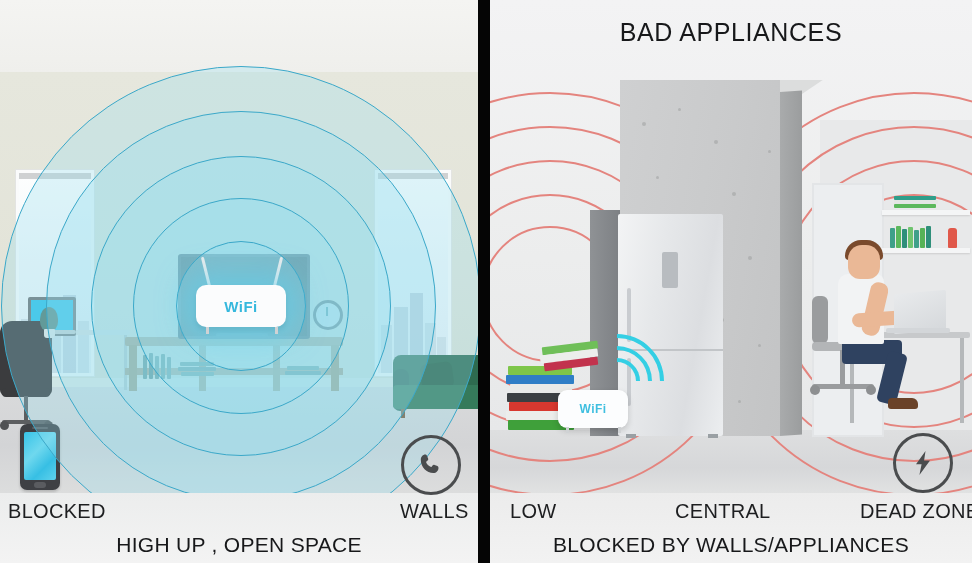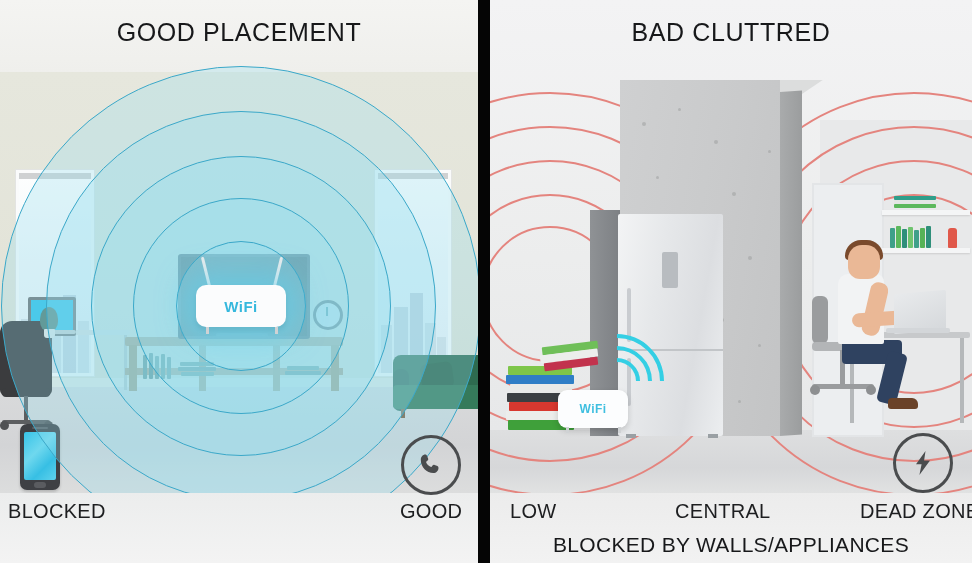--- a/index.html
+++ b/index.html
@@ -285,25 +285,25 @@
     <div class="router-foot" style="left:275px;"></div>
 
     <div class="g-strip"></div>
 
     <div class="badge" style="left:401px;top:435px;">
       <svg width="26" height="26" viewBox="0 0 24 24">
         <path d="M6.6 2.4c1 0 1.5.6 1.9 1.6l.8 2c.3.8.1 1.4-.5 1.9l-1 .8c-.3.3-.4.6-.2 1 .8 1.8 2.2 3.2 4 4 .4.2.7.1 1-.2l.8-1c.5-.6 1.1-.8 1.9-.5l2 .8c1 .4 1.6.9 1.6 1.9 0 2.6-2.1 4.7-4.7 4.7C8 19.4 2.6 14 2.6 7.1c0-2.6 2.1-4.7 4-4.7z" fill="#4a4c4e"></path>
       </svg>
     </div>
 
-    <div class="title">GOOD PLACEMENT</div>
     <div class="caption-row" style="top:500px;">
       <div class="cap" style="left:8px;">BLOCKED</div>
-      <div class="cap" style="left:400px;">GOOD</div>
-    </div>
+      <div class="cap" style="left:400px;">WALLS</div>
+    </div>
+    <div class="subcap" style="top:533px;">HIGH UP , OPEN SPACE</div>
   </div>
 
   <div class="divider"></div>
 
   <div class="panel panel-bad">
     <div class="b-bg"></div>
     <div class="b-wall"></div>
     <div class="b-cornerwall"></div>
     <div class="b-floor"></div>
 
@@ -405,21 +405,21 @@
     <div class="laptop2-base"></div>
 
     <div class="b-strip"></div>
 
     <div class="badge" style="left:893px;top:433px;margin-left:-490px;">
       <svg width="24" height="26" viewBox="0 0 24 26">
         <path d="M14.5 1 L5 14.2 H10.6 L8.4 25 L19 10.6 H13.1 Z" fill="#4a4c4e"></path>
       </svg>
     </div>
 
-    <div class="title">BAD CLUTTRED</div>
+    <div class="title">BAD APPLIANCES</div>
     <div class="caption-row" style="top:500px;">
       <div class="cap" style="left:20px;">LOW</div>
       <div class="cap" style="left:185px;">CENTRAL</div>
       <div class="cap" style="left:370px;">DEAD ZONE</div>
     </div>
     <div class="subcap" style="top:533px;">BLOCKED BY WALLS/APPLIANCES</div>
   </div>
 
 </div>
 

